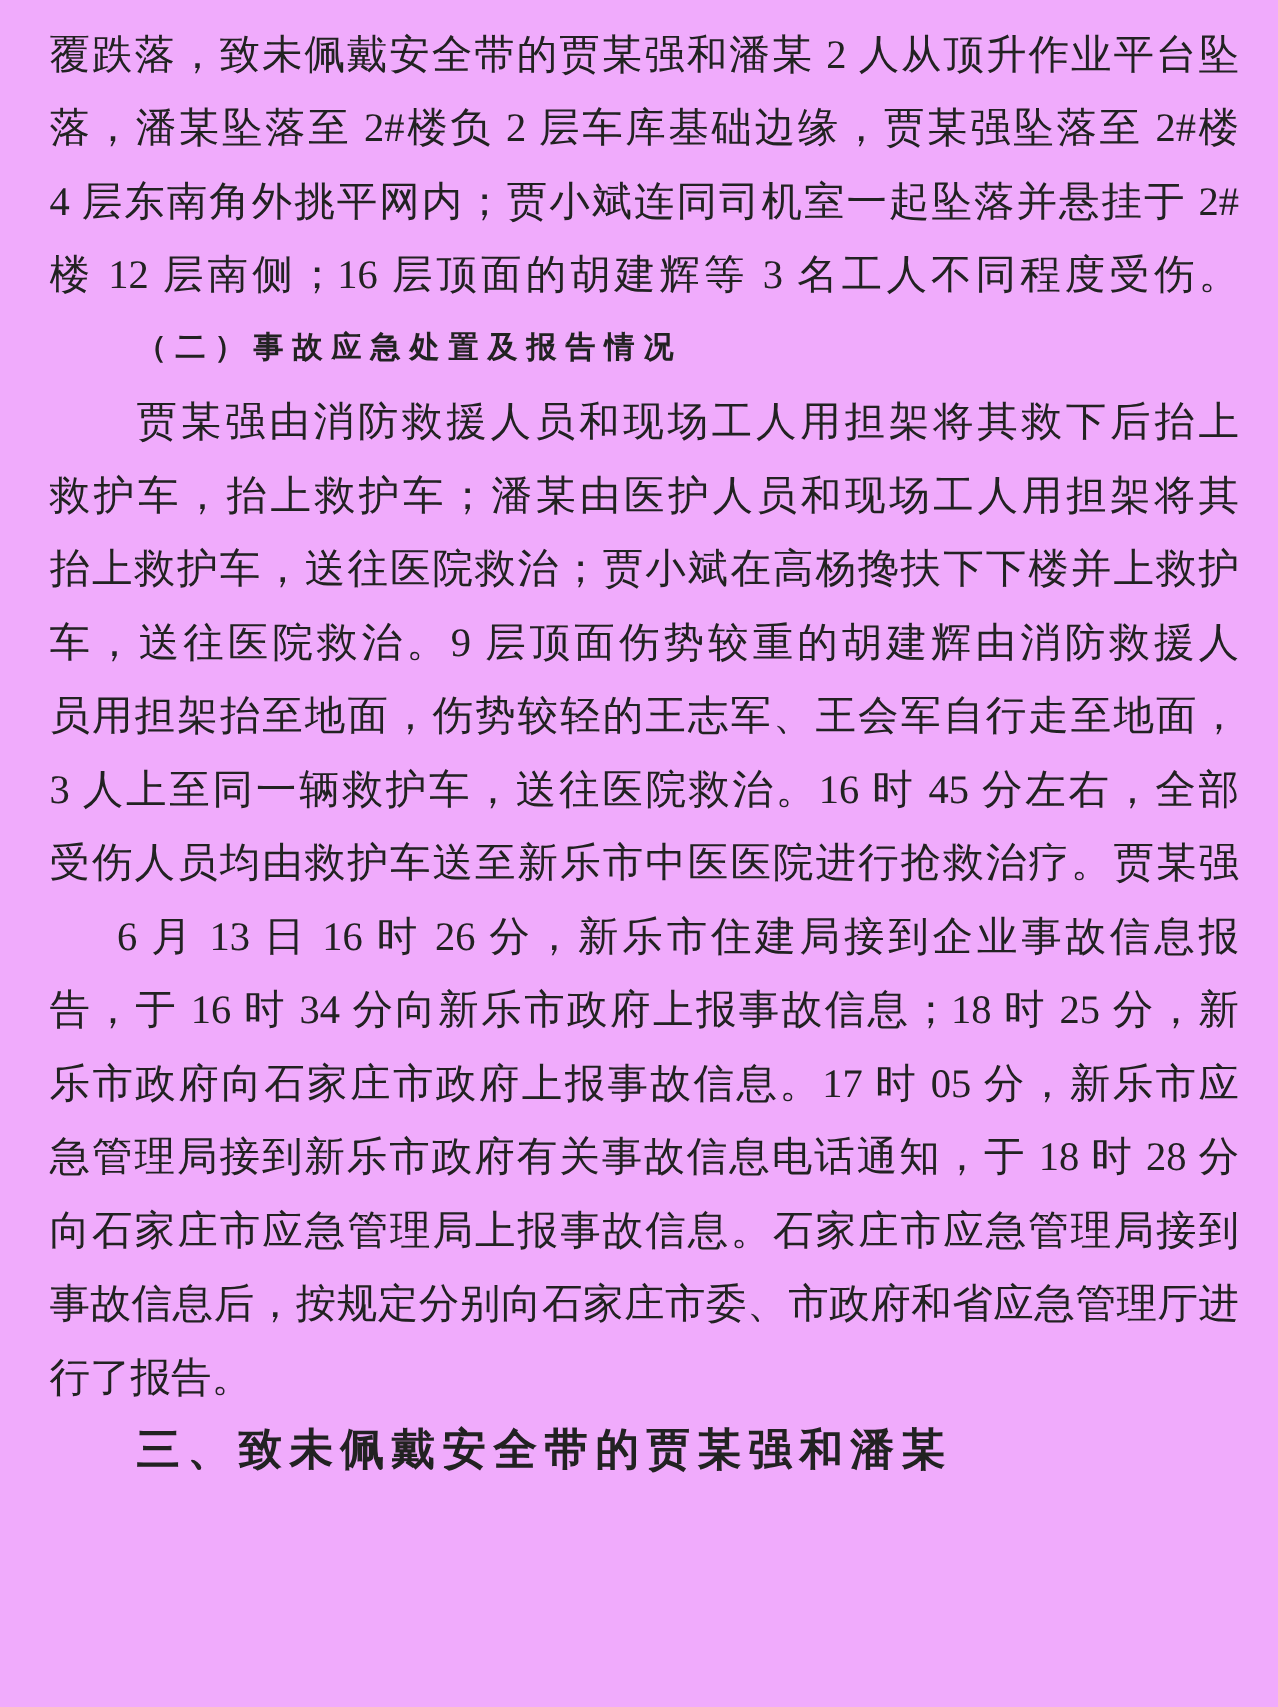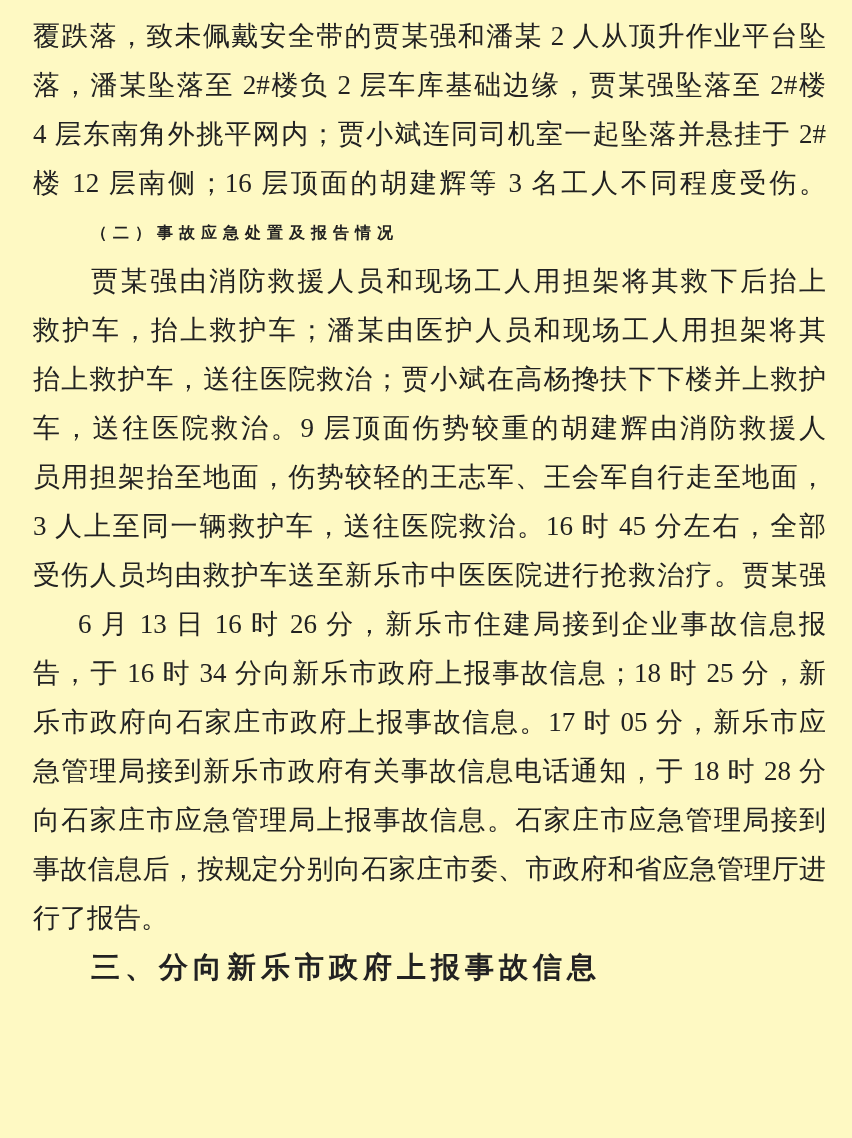--- a/index.html
+++ b/index.html
@@ -7,21 +7,21 @@
     width: 852px;
     height: 1138px;
     background: #ffffff;
     overflow: hidden;
   }
   .page {
     box-sizing: border-box;
     width: 852px;
     height: 1138px;
     padding: 12px 26px 0 33px;
-    background: #fef9c3;
+    background: #f0abfc;
     font-family: "Liberation Serif", "DejaVu Serif", serif;
     font-size: 27px;
     color: #222222;
     overflow: hidden;
   }
   .ln {
     height: 49px;
     line-height: 49px;
     overflow: hidden;
   }
@@ -34,21 +34,21 @@
   .e {
     text-align: left;
   }
   
   .ind  { padding-left: 58px; }
   
   .ind2 { padding-left: 45px; }
   
   .h2 {
     font-weight: bold;
-    font-size: 16px;
+    font-size: 20px;
     letter-spacing: 6px;
   }
   
   .h1 {
     font-weight: bold;
     font-family: "Liberation Sans", "DejaVu Sans", sans-serif;
     font-size: 29px;
     letter-spacing: 5px;
   }
 </style>
@@ -68,14 +68,14 @@
   <div class="ln j">员用担架抬至地面，伤势较轻的王志军、王会军自行走至地面，</div>
   <div class="ln j">3 人上至同一辆救护车，送往医院救治。16 时 45 分左右，全部</div>
   <div class="ln j">受伤人员均由救护车送至新乐市中医医院进行抢救治疗。贾某强</div>
   <div class="ln j ind2">6 月 13 日 16 时 26 分，新乐市住建局接到企业事故信息报</div>
   <div class="ln j">告，于 16 时 34 分向新乐市政府上报事故信息；18 时 25 分，新</div>
   <div class="ln j">乐市政府向石家庄市政府上报事故信息。17 时 05 分，新乐市应</div>
   <div class="ln j">急管理局接到新乐市政府有关事故信息电话通知，于 18 时 28 分</div>
   <div class="ln j">向石家庄市应急管理局上报事故信息。石家庄市应急管理局接到</div>
   <div class="ln j">事故信息后，按规定分别向石家庄市委、市政府和省应急管理厅进</div>
   <div class="ln e">行了报告。</div>
-  <div class="ln e h1 ind">三、分向新乐市政府上报事故信息</div>
+  <div class="ln e h1 ind">三、致未佩戴安全带的贾某强和潘某</div>
 </main>
 
 </body></html>

